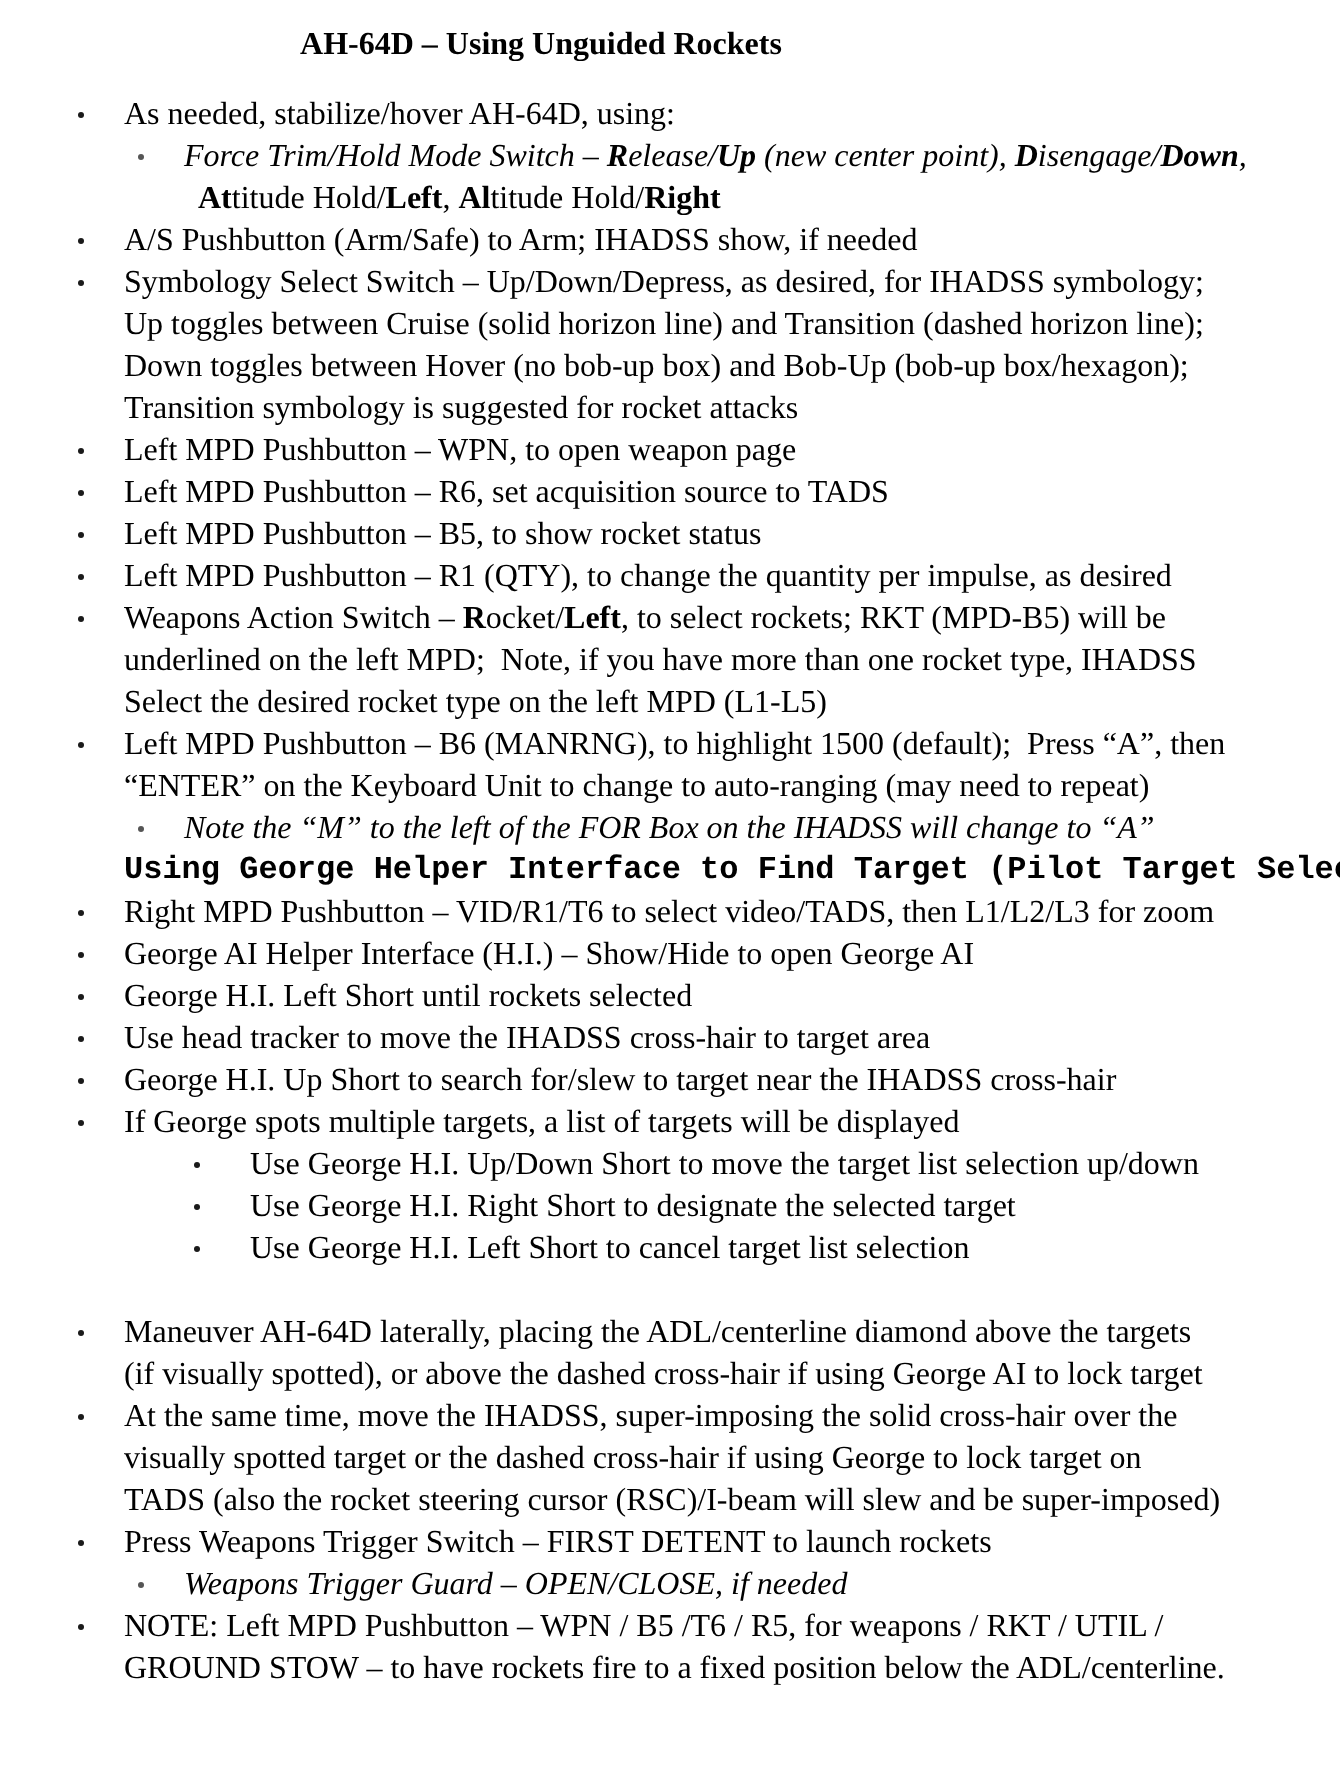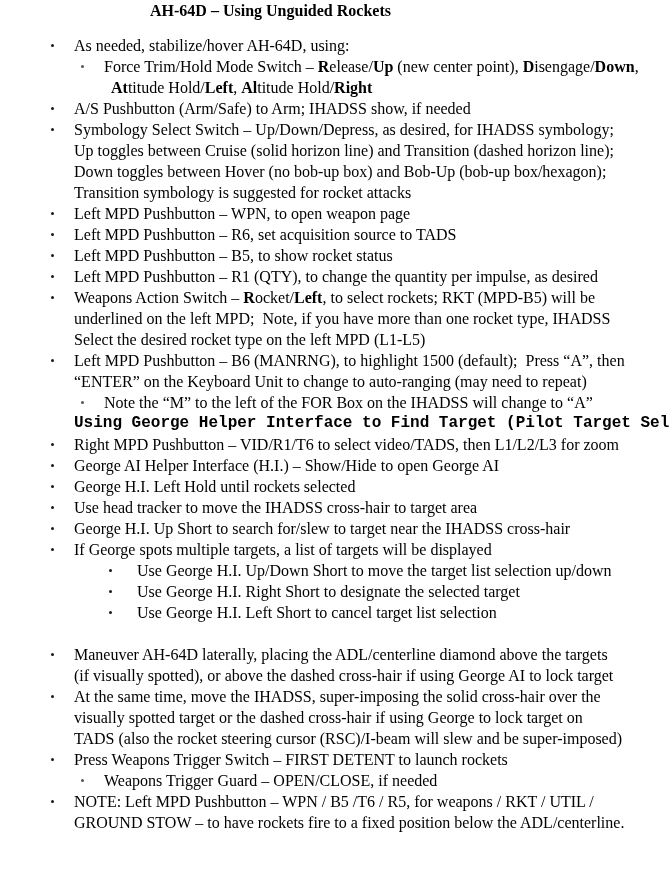--- a/index.html
+++ b/index.html
@@ -10,48 +10,48 @@
   body {
     width: 670px;
     height: 893px;
     overflow: hidden;
     font-family: "Liberation Serif", serif;
     font-size: 16px;
     color: #000000;
   }
   .doc {
     position: relative;
+    padding-top: 12px;
     width: 541px;
   }
   .title {
     text-align: center;
     font-weight: bold;
     height: 21px;
     line-height: 21px;
     margin-bottom: 14px;
     white-space: pre;
   }
   .line {
     position: relative;
     height: 21px;
     line-height: 21px;
     white-space: pre;
-    margin-left: 12px;
   }
   .mk {
     position: absolute;
     top: 9px;
     width: 3px;
     height: 3px;
     background: #1a1a1a;
     border-radius: 50%;
   }
   .t-b1 { padding-left: 62px; }
   .t-b1 > .mk { left: 39px; }
-  .t-b2 { padding-left: 92px; }
+  .t-b2 { padding-left: 92px; font-style: italic; }
   .t-b2 > .mk { left: 69px; background: #555555; }
   .t-b3 { padding-left: 125px; }
   .t-b3 > .mk { left: 97px; }
   .t-c1 { padding-left: 62px; }
   .t-c2 { padding-left: 99px; }
   .t-h  { padding-left: 62px; font-weight: bold; font-family: Liberation Mono, monospace; }
   .t-blank { height: 21px; }
   .b { font-weight: bold; }
 </style>
 </head>
@@ -74,21 +74,21 @@
       <div class="line t-b1"><span class="mk"></span><span class="txt"><span>Left MPD Pushbutton – R1 (QTY), to change the quantity per impulse, as desired</span></span></div>
       <div class="line t-b1"><span class="mk"></span><span class="txt"><span>Weapons Action Switch – </span><span class="b">R</span><span>ocket/</span><span class="b">Left</span><span>, to select rockets; RKT (MPD-B5) will be</span></span></div>
       <div class="line t-c1"><span class="txt"><span>underlined on the left MPD;  Note, if you have more than one rocket type, IHADSS</span></span></div>
       <div class="line t-c1"><span class="txt"><span>Select the desired rocket type on the left MPD (L1-L5)</span></span></div>
       <div class="line t-b1"><span class="mk"></span><span class="txt"><span>Left MPD Pushbutton – B6 (MANRNG), to highlight 1500 (default);  Press “A”, then</span></span></div>
       <div class="line t-c1"><span class="txt"><span>“ENTER” on the Keyboard Unit to change to auto-ranging (may need to repeat)</span></span></div>
       <div class="line t-b2"><span class="mk"></span><span class="txt"><span>Note the “M” to the left of the FOR Box on the IHADSS will change to “A”</span></span></div>
       <div class="line t-h"><span class="txt"><span class="b">Using George Helper Interface to Find Target (Pilot Target Selection)</span></span></div>
       <div class="line t-b1"><span class="mk"></span><span class="txt"><span>Right MPD Pushbutton – VID/R1/T6 to select video/TADS, then L1/L2/L3 for zoom</span></span></div>
       <div class="line t-b1"><span class="mk"></span><span class="txt"><span>George AI Helper Interface (H.I.) – Show/Hide to open George AI</span></span></div>
-      <div class="line t-b1"><span class="mk"></span><span class="txt"><span>George H.I. Left Hold until rockets selected</span></span></div>
+      <div class="line t-b1"><span class="mk"></span><span class="txt"><span>George H.I. Left Short until rockets selected</span></span></div>
       <div class="line t-b1"><span class="mk"></span><span class="txt"><span>Use head tracker to move the IHADSS cross-hair to target area</span></span></div>
       <div class="line t-b1"><span class="mk"></span><span class="txt"><span>George H.I. Up Short to search for/slew to target near the IHADSS cross-hair</span></span></div>
       <div class="line t-b1"><span class="mk"></span><span class="txt"><span>If George spots multiple targets, a list of targets will be displayed</span></span></div>
       <div class="line t-b3"><span class="mk"></span><span class="txt"><span>Use George H.I. Up/Down Short to move the target list selection up/down</span></span></div>
       <div class="line t-b3"><span class="mk"></span><span class="txt"><span>Use George H.I. Right Short to designate the selected target</span></span></div>
       <div class="line t-b3"><span class="mk"></span><span class="txt"><span>Use George H.I. Left Short to cancel target list selection</span></span></div>
       <div class="line t-blank"></div>
       <div class="line t-b1"><span class="mk"></span><span class="txt"><span>Maneuver AH-64D laterally, placing the ADL/centerline diamond above the targets</span></span></div>
       <div class="line t-c1"><span class="txt"><span>(if visually spotted), or above the dashed cross-hair if using George AI to lock target</span></span></div>
       <div class="line t-b1"><span class="mk"></span><span class="txt"><span>At the same time, move the IHADSS, super-imposing the solid cross-hair over the</span></span></div>

